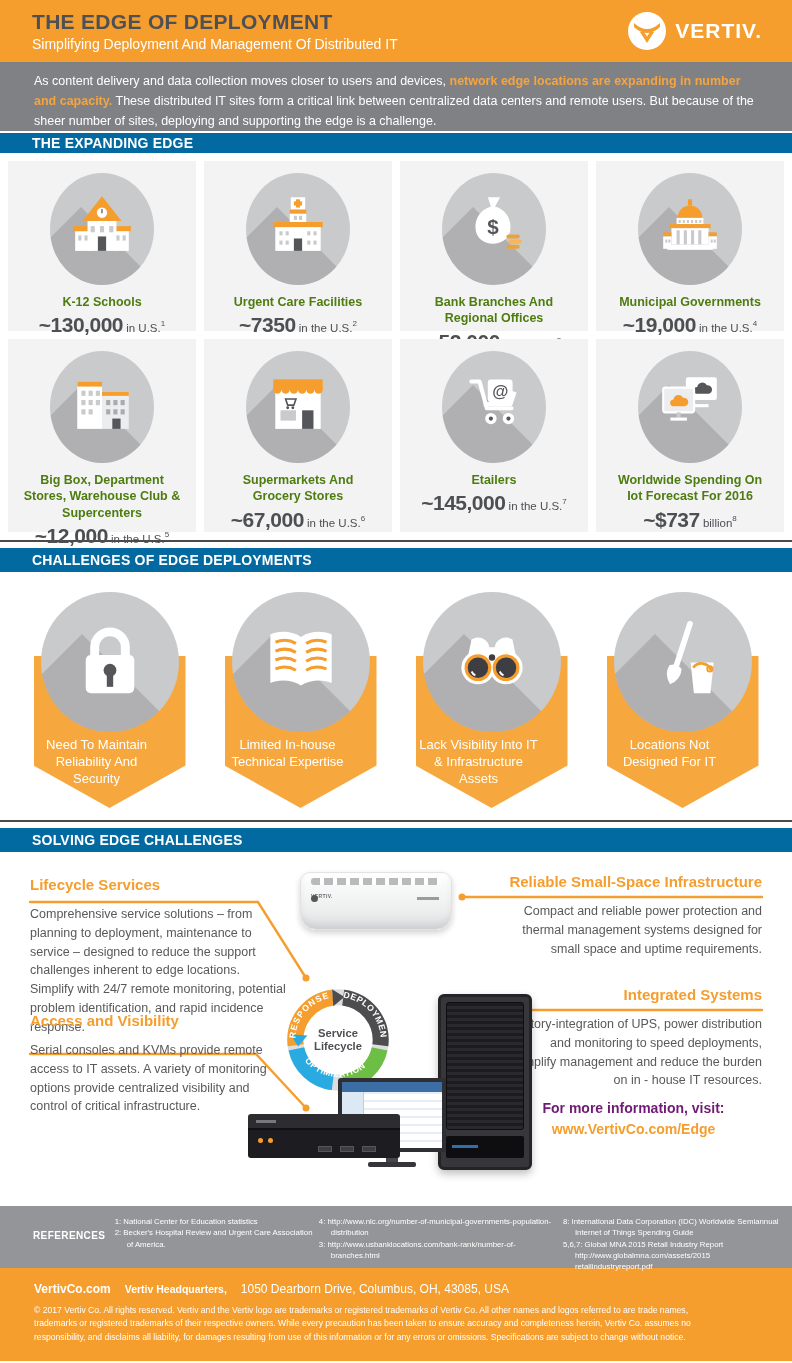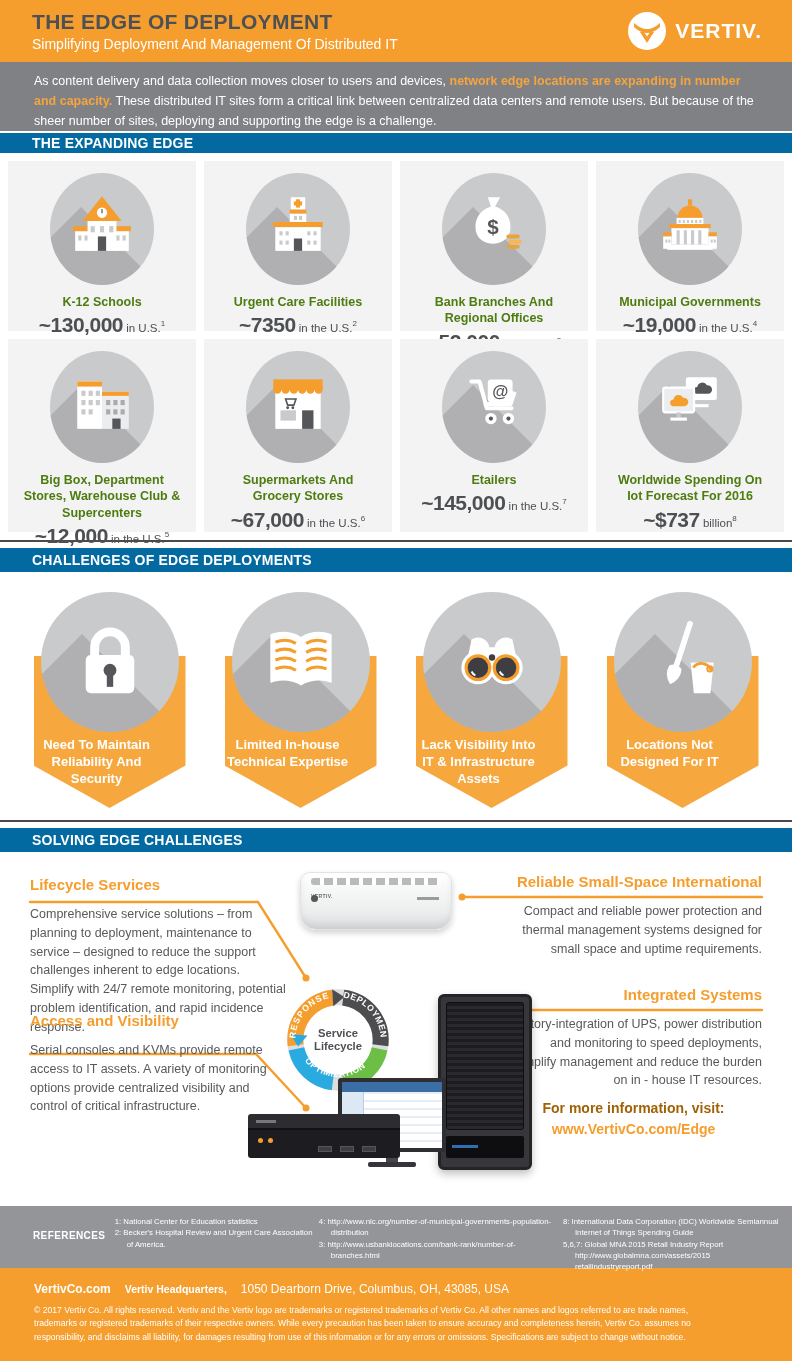--- a/index.html
+++ b/index.html
@@ -36,30 +36,30 @@
   .t-val span { font-size:11.5px; }
   .t-val sup { font-size:8px; }
 
   
   .challenges { height:242px; display:flex; justify-content:space-around; padding:0 14px; }
   .ch { position:relative; width:172px; }
   .ch-banner { position:absolute; top:84px; left:10px; width:152px; height:152px; background:#F6A83F;
                clip-path:polygon(0 0,100% 0,100% 72%,50% 100%,0 72%); }
   .ch-circ { position:absolute; top:20px; left:17px; width:138px; height:140px; border-radius:50%; background:#C9CACC; overflow:hidden; }
   .ch-circ svg { position:relative; z-index:2; display:block; margin:22px auto 0; }
-  .ch-label { position:absolute; top:164px; left:11px; width:124px; z-index:3; color:#fff; font-weight:bold; font-size:13px; line-height:1.32; text-align:center; }
+  .ch-label { position:absolute; top:164px; left:11px; width:124px; z-index:3; color:#fff; font-weight:normal; font-size:13px; line-height:1.32; text-align:center; }
 
   
   .solving { position:relative; height:354px; }
   .sv { position:absolute; width:257px; }
   .sv h3 { color:#F59E2E; font-size:15px; font-weight:bold; }
   .sv p { color:#58595B; font-size:12.5px; line-height:1.5; margin-top:12px; }
   .sv.right { text-align:right; }
   .more { position:absolute; left:505px; top:248px; width:257px; text-align:center; }
-  .more .m1 { color:#a16207; font-weight:bold; font-size:14px; }
+  .more .m1 { color:#701a75; font-weight:bold; font-size:14px; }
   .more .m2 { color:#F59E2E; font-weight:bold; font-size:14px; margin-top:5px; }
 
   .conn { position:absolute; left:0; top:0; pointer-events:none; }
 
   
   .cool { position:absolute; left:300px; top:20px; width:152px; height:58px; background:linear-gradient(#ffffff,#eceded 70%,#d9dadc); border-radius:10px 10px 16px 16px; box-shadow:0 3px 6px rgba(0,0,0,.18), inset 0 -4px 6px rgba(0,0,0,.06); border:1px solid #e2e3e4; }
   .cool .vents { height:7px; margin:5px 10px 0; background:repeating-linear-gradient(90deg,#b9babc 0 9px,#ffffff 9px 13px); border-radius:3px; }
   .cool .cbrand { color:#6a6c70; font-size:5px; font-weight:bold; margin:8px 0 0 10px; letter-spacing:.4px; }
   .cool .cdot { position:absolute; left:10px; top:22px; width:7px; height:7px; border-radius:50%; background:#55565A; }
   .cool .clbl { position:absolute; right:12px; top:24px; width:22px; height:3px; background:#9a9b9e; }
@@ -430,21 +430,21 @@
       <h3>Lifecycle Services</h3>
       <p>Comprehensive service solutions – from planning to deployment, maintenance to service – designed to reduce the support challenges inherent to edge locations. Simplify with 24/7 remote monitoring, potential problem identification, and rapid incidence response.</p>
     </div>
 
     <div class="sv" style="left:30px; top:160px;">
       <h3>Access and Visibility</h3>
       <p>Serial consoles and KVMs provide remote access to IT assets. A variety of monitoring options provide centralized visibility and control of critical infrastructure.</p>
     </div>
 
     <div class="sv right" style="left:505px; top:21px;">
-      <h3>Reliable Small-Space International</h3>
+      <h3>Reliable Small-Space Infrastructure</h3>
       <p>Compact and reliable power protection and thermal management systems designed for small space and uptime requirements.</p>
     </div>
 
     <div class="sv right" style="left:505px; top:134px;">
       <h3>Integrated Systems</h3>
       <p>Factory-integration of UPS, power distribution and monitoring to speed deployments, simplify management and reduce the burden on in - house IT resources.</p>
     </div>
 
     <div class="more">
       <div class="m1">For more information, visit:</div>

